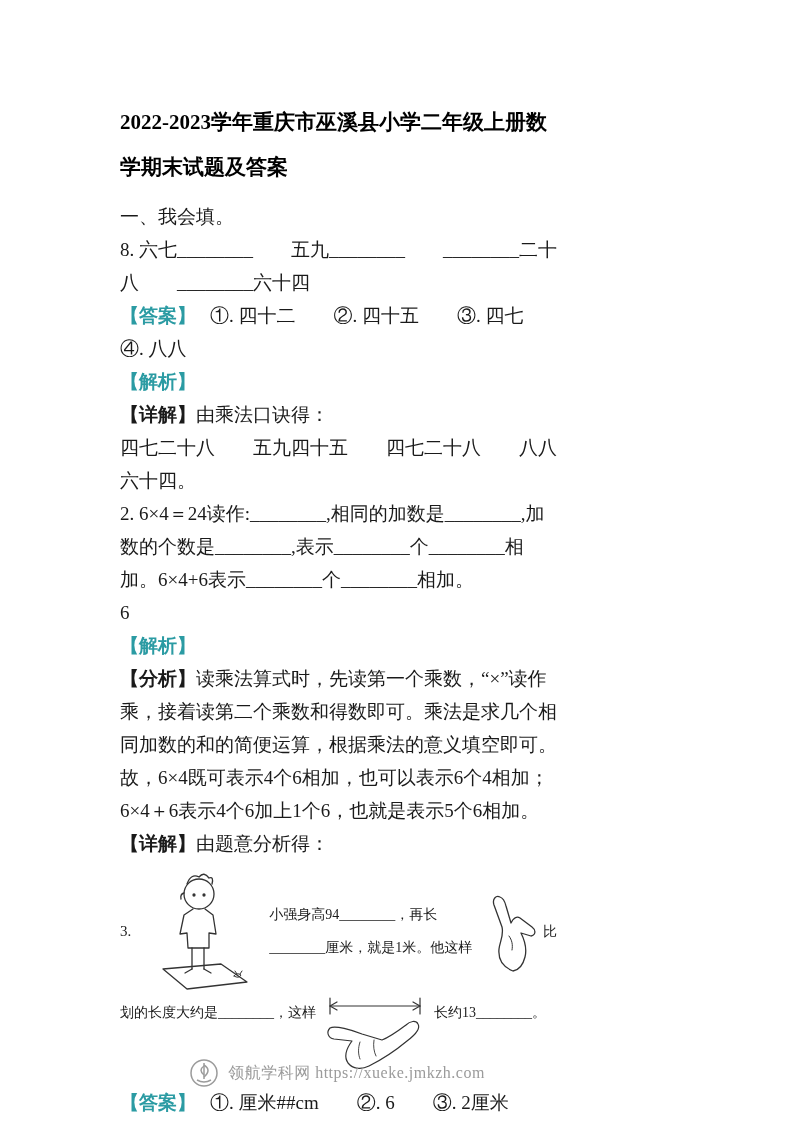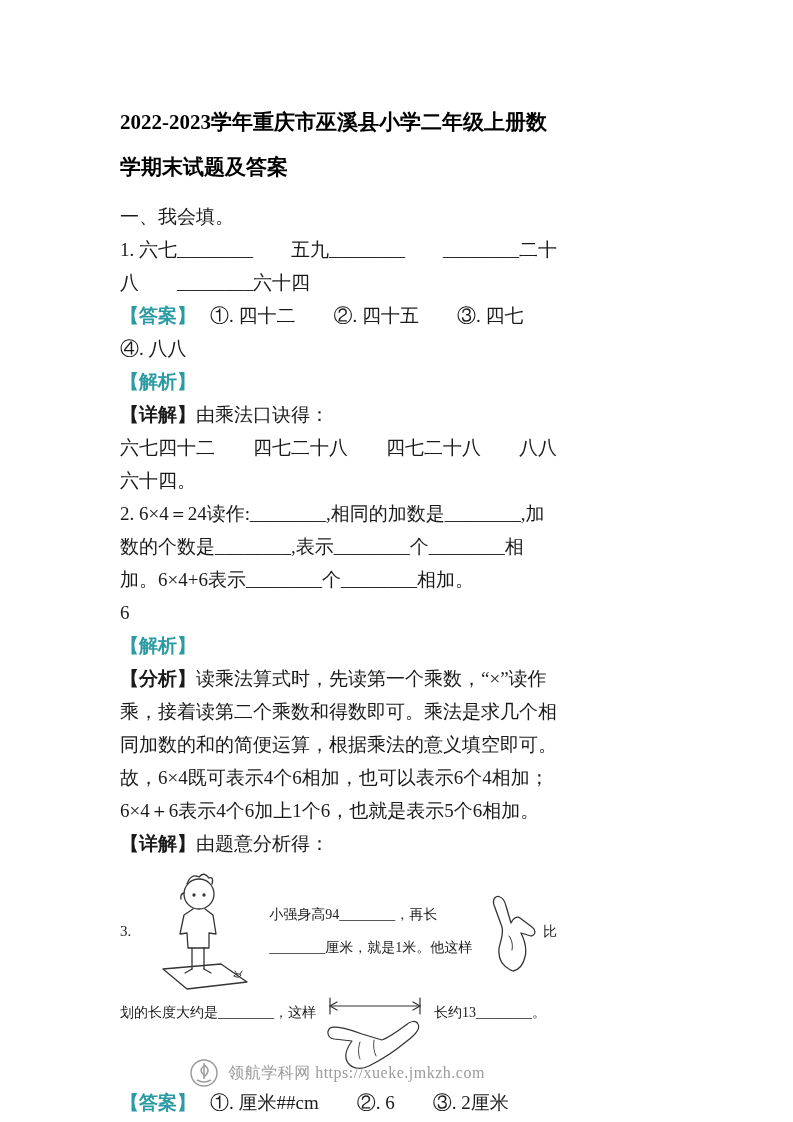--- a/index.html
+++ b/index.html
@@ -42,29 +42,29 @@
 </style>
 </head>
 <body>
 
 <div class="page">
 
   <h1 class="title">2022-2023学年重庆市巫溪县小学二年级上册数学期末试题及答案</h1>
 
   <p class="line">一、我会填。</p>
 
-  <p class="line">1. 六七________　　五九________　　________二十八　　________六十四</p>
+  <p class="line">8. 六七________　　五九________　　________二十八　　________六十四</p>
 
   <p class="line"><span class="lbl teal">【答案】</span><span>①. 四十二　　②. 四十五　　③. 四七　　④. 八八</span></p>
 
   <p class="line"><span class="lbl teal">【解析】</span></p>
 
   <p class="line"><span class="lbl black">【详解】</span><span>由乘法口诀得：</span></p>
 
-  <p class="line">六七四十二　　四七二十八　　四七二十八　　八八六十四。</p>
+  <p class="line">四七二十八　　五九四十五　　四七二十八　　八八六十四。</p>
 
   <p class="line">2. 6×4＝24读作:________,相同的加数是________,加数的个数是________,表示________个________相加。6×4+6表示________个________相加。</p>
 
   <p class="line">6</p>
 
   <p class="line"><span class="lbl teal">【解析】</span></p>
 
   <p class="line"><span class="lbl black">【分析】</span><span>读乘法算式时，先读第一个乘数，“×”读作乘，接着读第二个乘数和得数即可。乘法是求几个相同加数的和的简便运算，根据乘法的意义填空即可。</span></p>
 
   <p class="line">故，6×4既可表示4个6相加，也可以表示6个4相加；</p>

